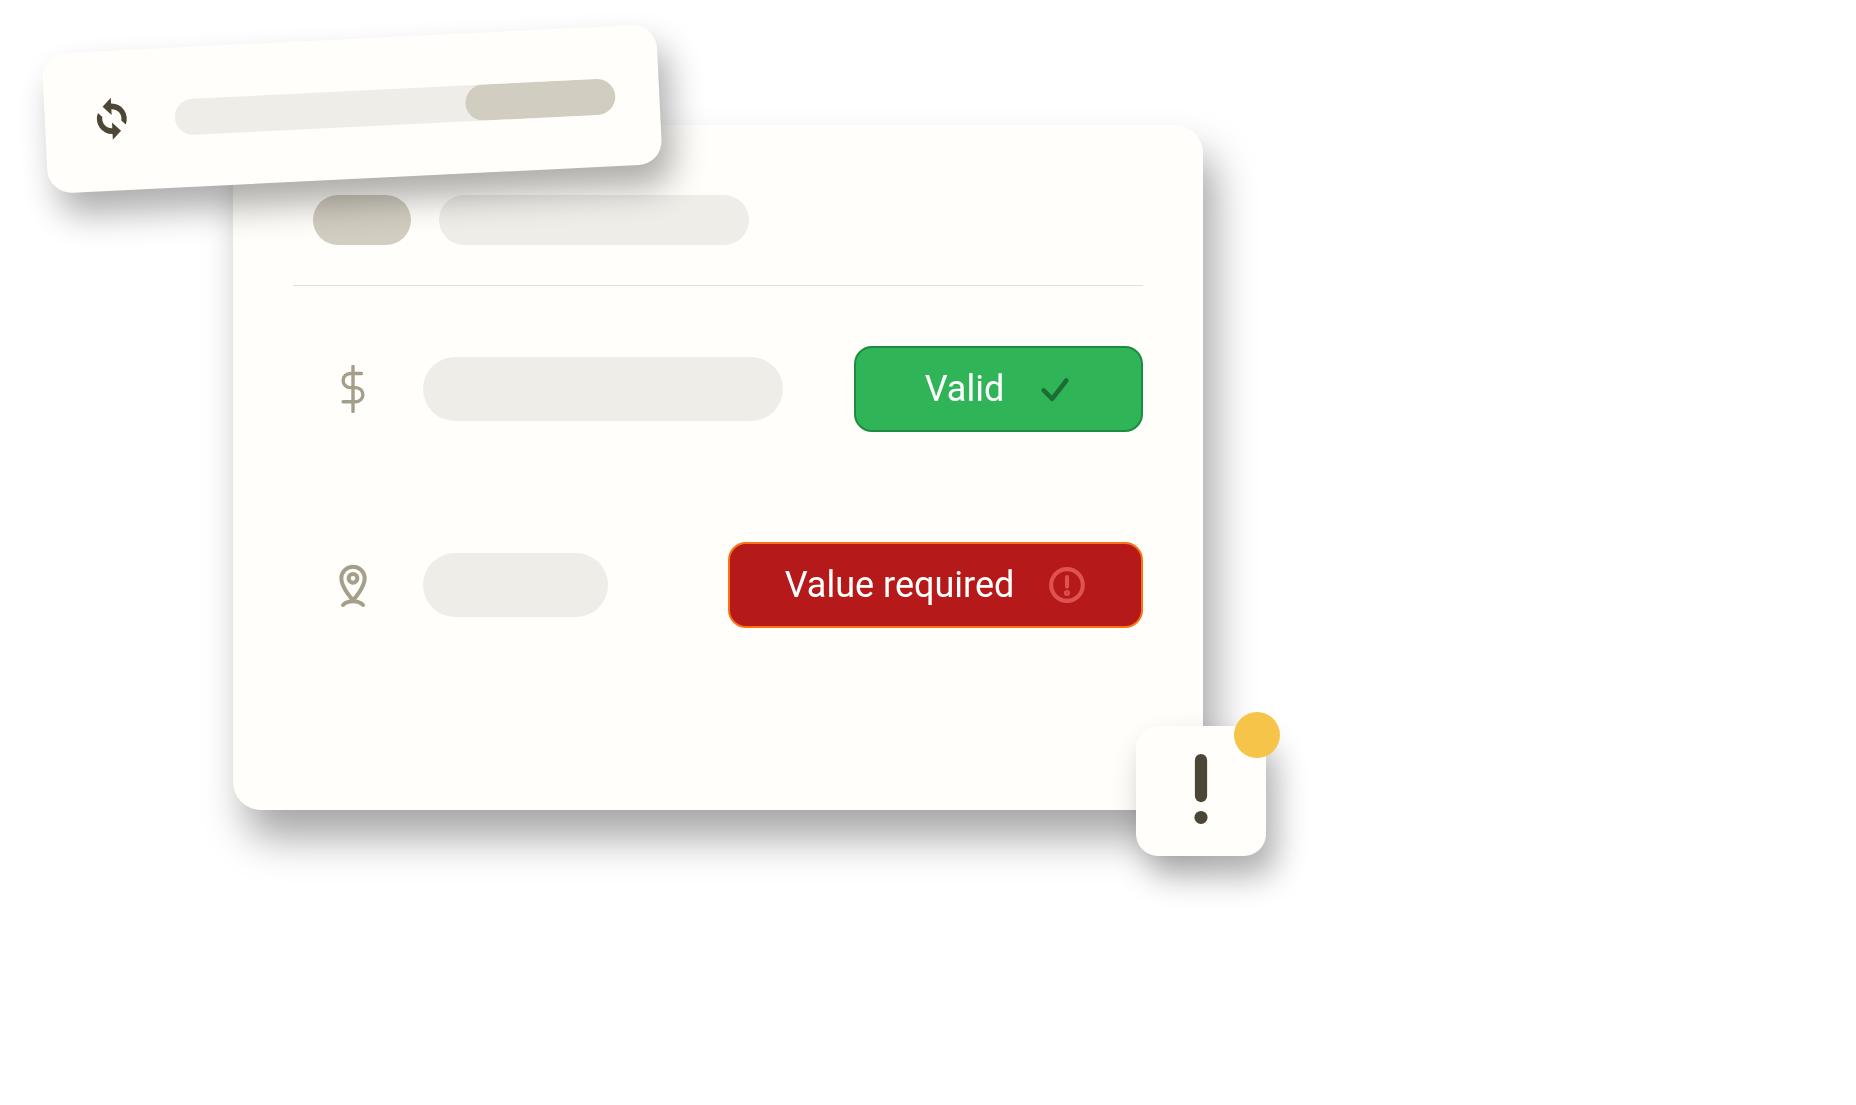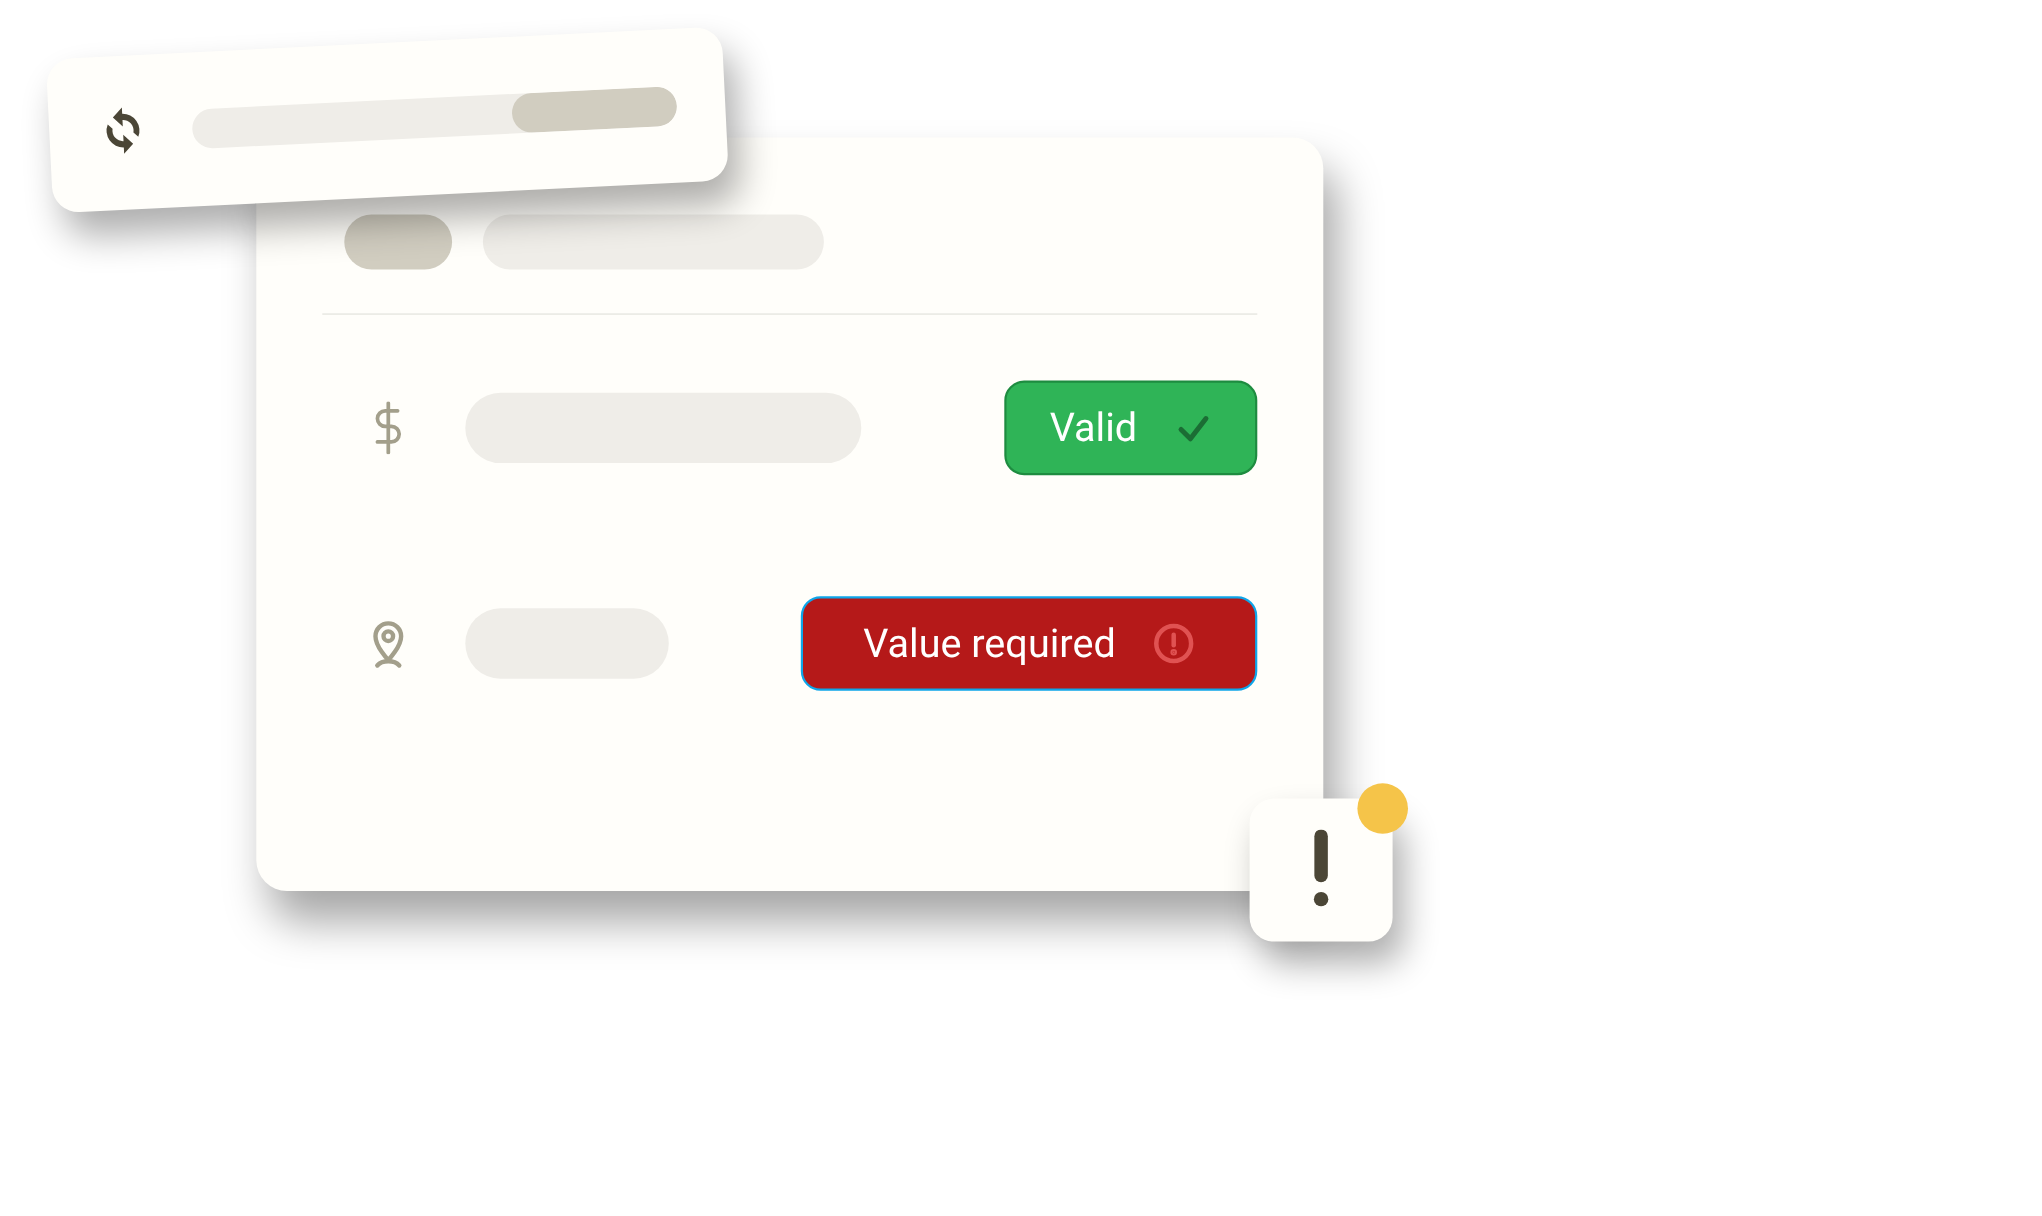--- a/index.html
+++ b/index.html
@@ -86,29 +86,29 @@
       border-radius: 18px;
       display: flex;
       align-items: center;
       justify-content: center;
       gap: 34px;
       font-size: 36px;
       font-weight: 400;
       padding: 0 34px;
     }
     .badge-valid {
-      width: 230px;
+      width: 289px;
       background: #2fb457;
       border: 2px solid #1e8c40;
       color: #ffffff;
     }
     .badge-error {
       width: 415px;
       background: #b51919;
-      border: 2px solid #0ea5e9;
+      border: 2px solid #f97316;
       color: #ffffff;
     }
 
     .check-svg { stroke: #1b6d34; }
     .alert-svg { color: #e05252; }
 
     
     .progress-card {
       position: absolute;
       left: 45px;

